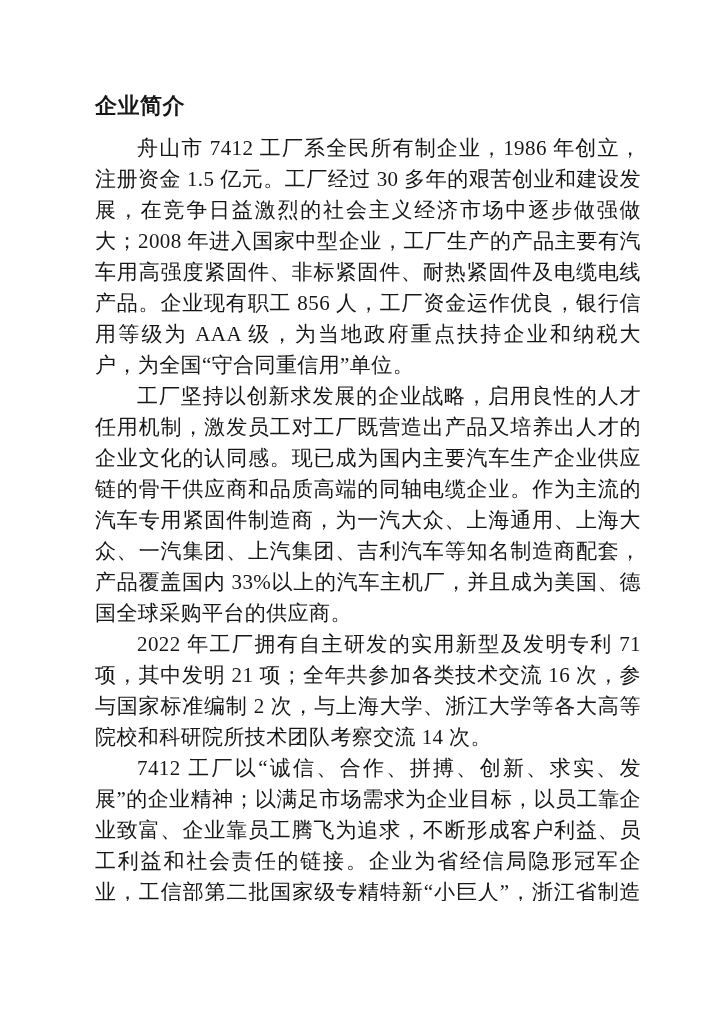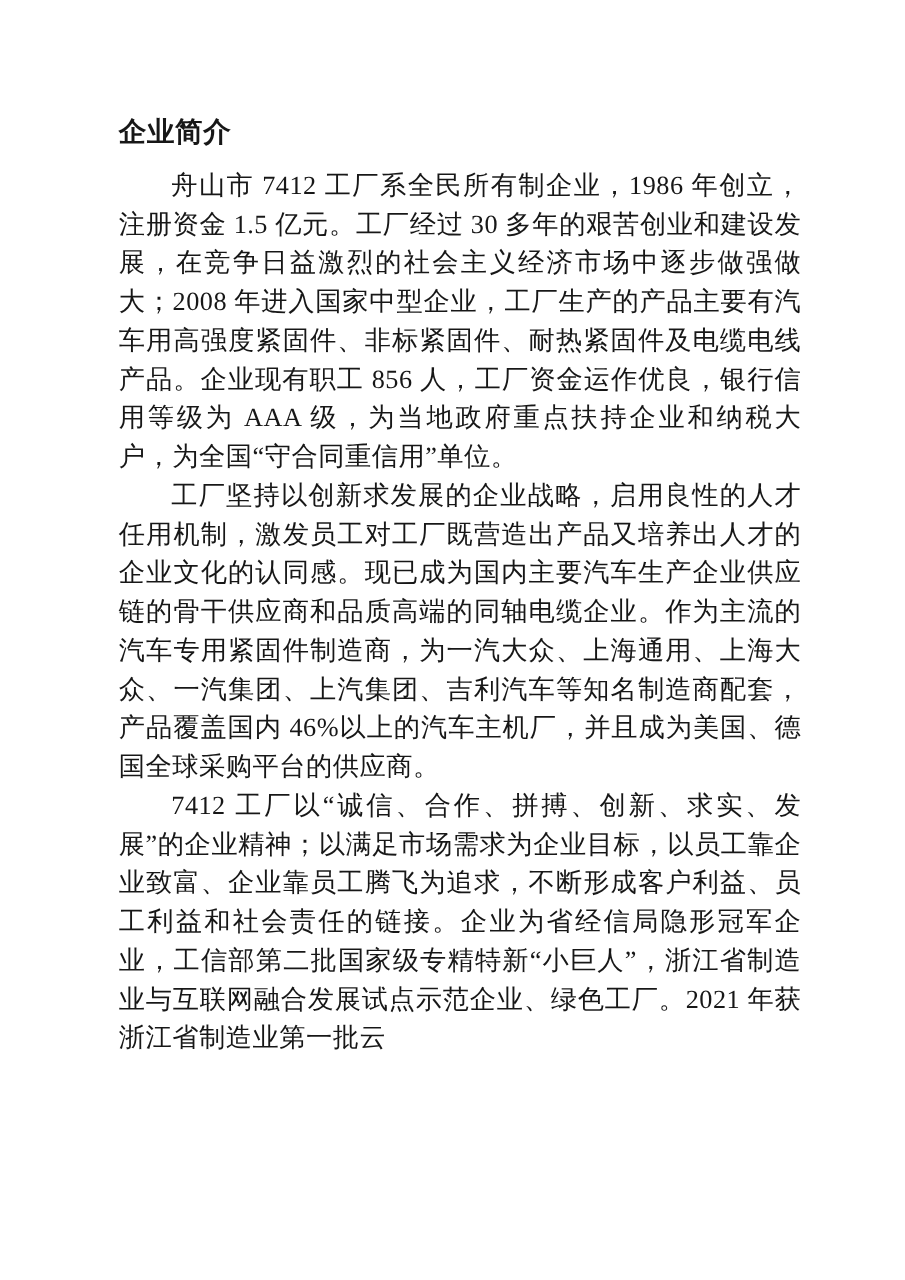--- a/index.html
+++ b/index.html
@@ -52,18 +52,19 @@
   }
 </style>
 </head>
 <body>
 
 <div class="page">
   <div class="content">
     <h1 class="doc-heading">企业简介</h1>
     <div id="paragraphs">
         <p class="para">舟山市 7412 工厂系全民所有制企业，1986 年创立，注册资金 1.5 亿元。工厂经过 30 多年的艰苦创业和建设发展，在竞争日益激烈的社会主义经济市场中逐步做强做大；2008 年进入国家中型企业，工厂生产的产品主要有汽车用高强度紧固件、非标紧固件、耐热紧固件及电缆电线产品。企业现有职工 856 人，工厂资金运作优良，银行信用等级为 AAA 级，为当地政府重点扶持企业和纳税大户，为全国“守合同重信用”单位。</p>
-        <p class="para">工厂坚持以创新求发展的企业战略，启用良性的人才任用机制，激发员工对工厂既营造出产品又培养出人才的企业文化的认同感。现已成为国内主要汽车生产企业供应链的骨干供应商和品质高端的同轴电缆企业。作为主流的汽车专用紧固件制造商，为一汽大众、上海通用、上海大众、一汽集团、上汽集团、吉利汽车等知名制造商配套，产品覆盖国内 46%以上的汽车主机厂，并且成为美国、德国全球采购平台的供应商。</p>
+        <p class="para">工厂坚持以创新求发展的企业战略，启用良性的人才任用机制，激发员工对工厂既营造出产品又培养出人才的企业文化的认同感。现已成为国内主要汽车生产企业供应链的骨干供应商和品质高端的同轴电缆企业。作为主流的汽车专用紧固件制造商，为一汽大众、上海通用、上海大众、一汽集团、上汽集团、吉利汽车等知名制造商配套，产品覆盖国内 33%以上的汽车主机厂，并且成为美国、德国全球采购平台的供应商。</p>
+        <p class="para">2022 年工厂拥有自主研发的实用新型及发明专利 71 项，其中发明 21 项；全年共参加各类技术交流 16 次，参与国家标准编制 2 次，与上海大学、浙江大学等各大高等院校和科研院所技术团队考察交流 14 次。</p>
         <p class="para">7412 工厂以“诚信、合作、拼搏、创新、求实、发展”的企业精神；以满足市场需求为企业目标，以员工靠企业致富、企业靠员工腾飞为追求，不断形成客户利益、员工利益和社会责任的链接。企业为省经信局隐形冠军企业，工信部第二批国家级专精特新“小巨人”，浙江省制造业与互联网融合发展试点示范企业、绿色工厂。2021 年获浙江省制造业第一批云</p>
       </div>
   </div>
   <div class="page-number">5</div>
 </div>
 
 </body></html>

